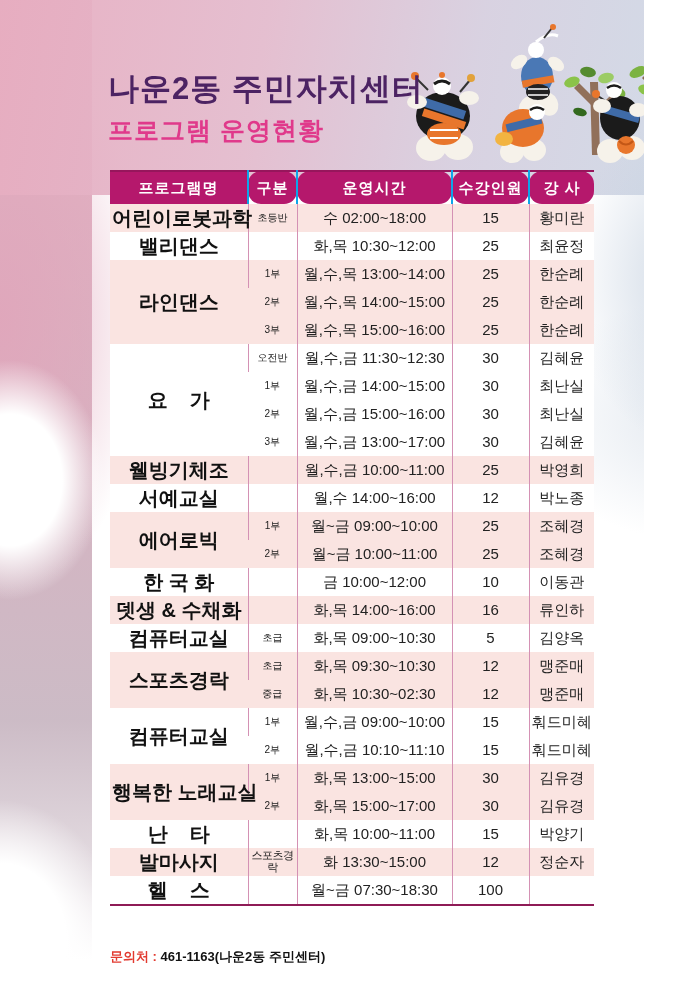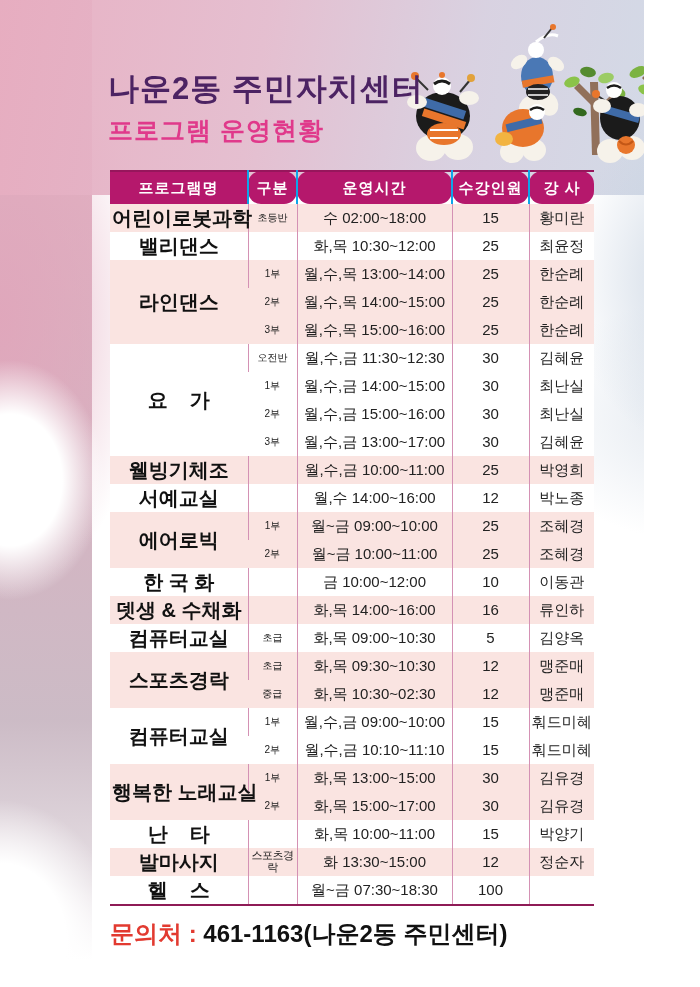--- a/index.html
+++ b/index.html
@@ -43,21 +43,21 @@
     font-size:15px;color:#222;line-height:1.05;
   }
   .schedule tbody td + td{border-left:1px solid #D491B4;}
   .schedule tbody td.col-name{border-left:none;}
   tr.row-pink td{background:#FAE4E1;}
   tr.row-white td{background:#FFFFFF;margin-left:28px;}
   td.col-name{font-weight:bold;font-size:20px;color:#111;white-space:pre;text-align:center;}
   td.col-cat{font-size:10px;}
   td.col-cat.small{font-size:11px;letter-spacing:-0.5px;margin-left:16px;}
   td.col-time{font-size:15px;}
-  .footer{position:absolute;left:110px;top:918px;font-size:24px;font-weight:bold;}
+  .footer{position:absolute;left:110px;top:948px;font-size:13px;font-weight:bold;}
   .footer .label{color:#E23A30;}
   .footer .value{color:#111;}
 </style>
 </head>
 <body>
 
 <div class="page">
   <div class="bg"></div>
 
   <svg class="illustration" viewBox="0 0 314 150">

